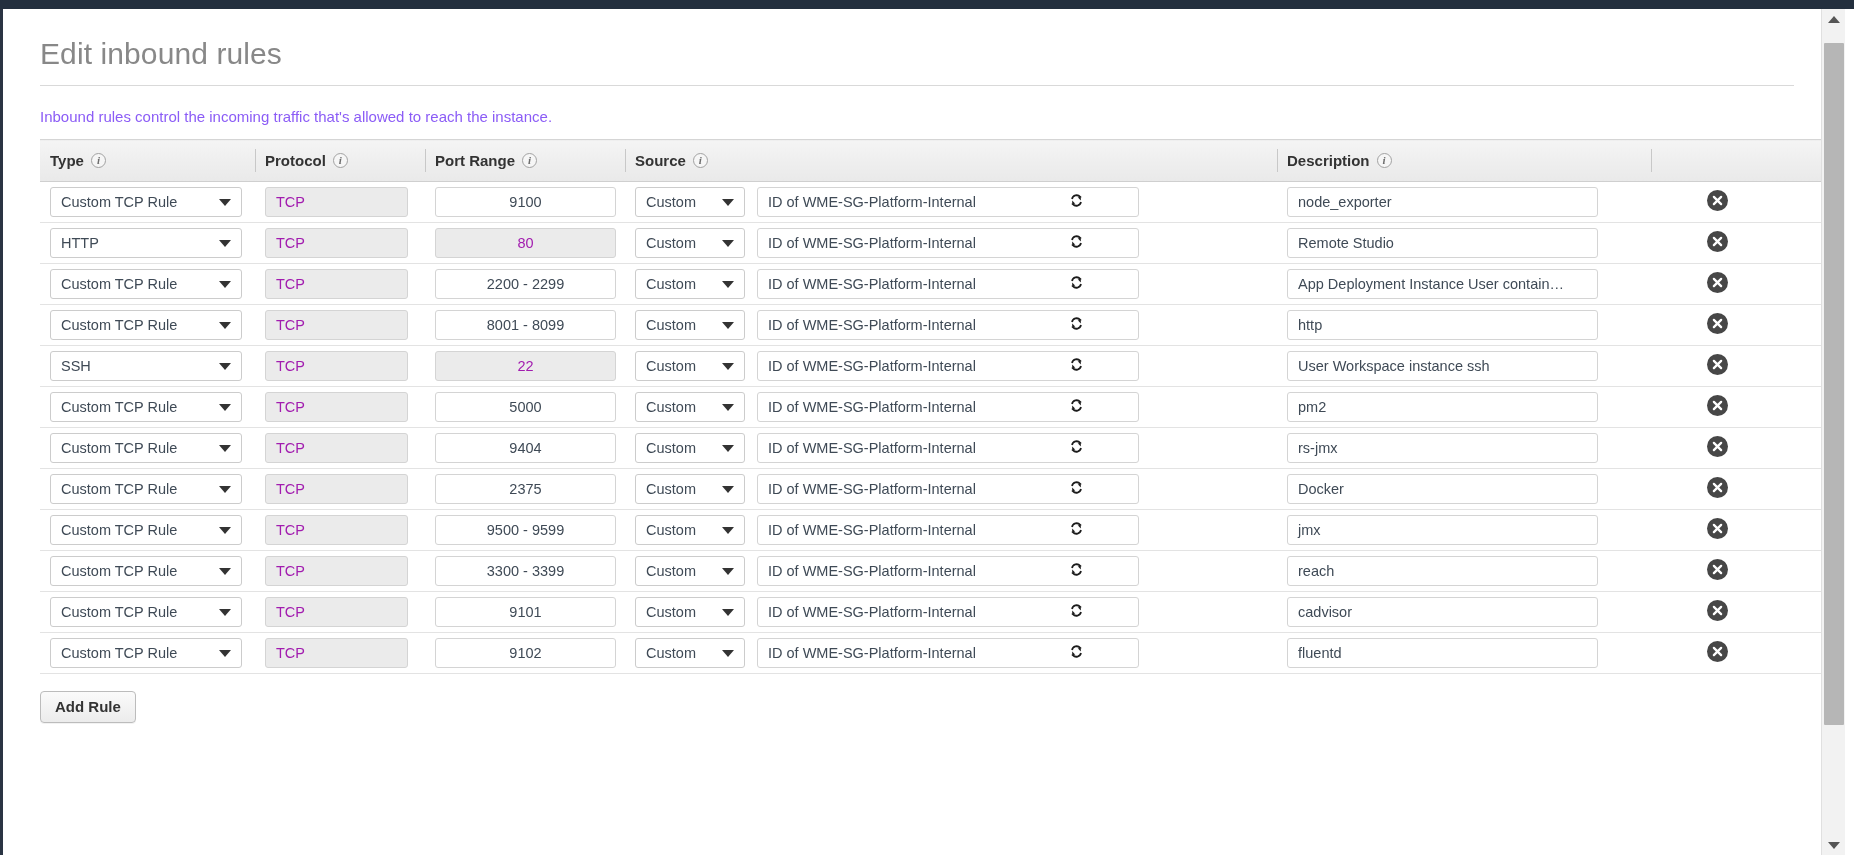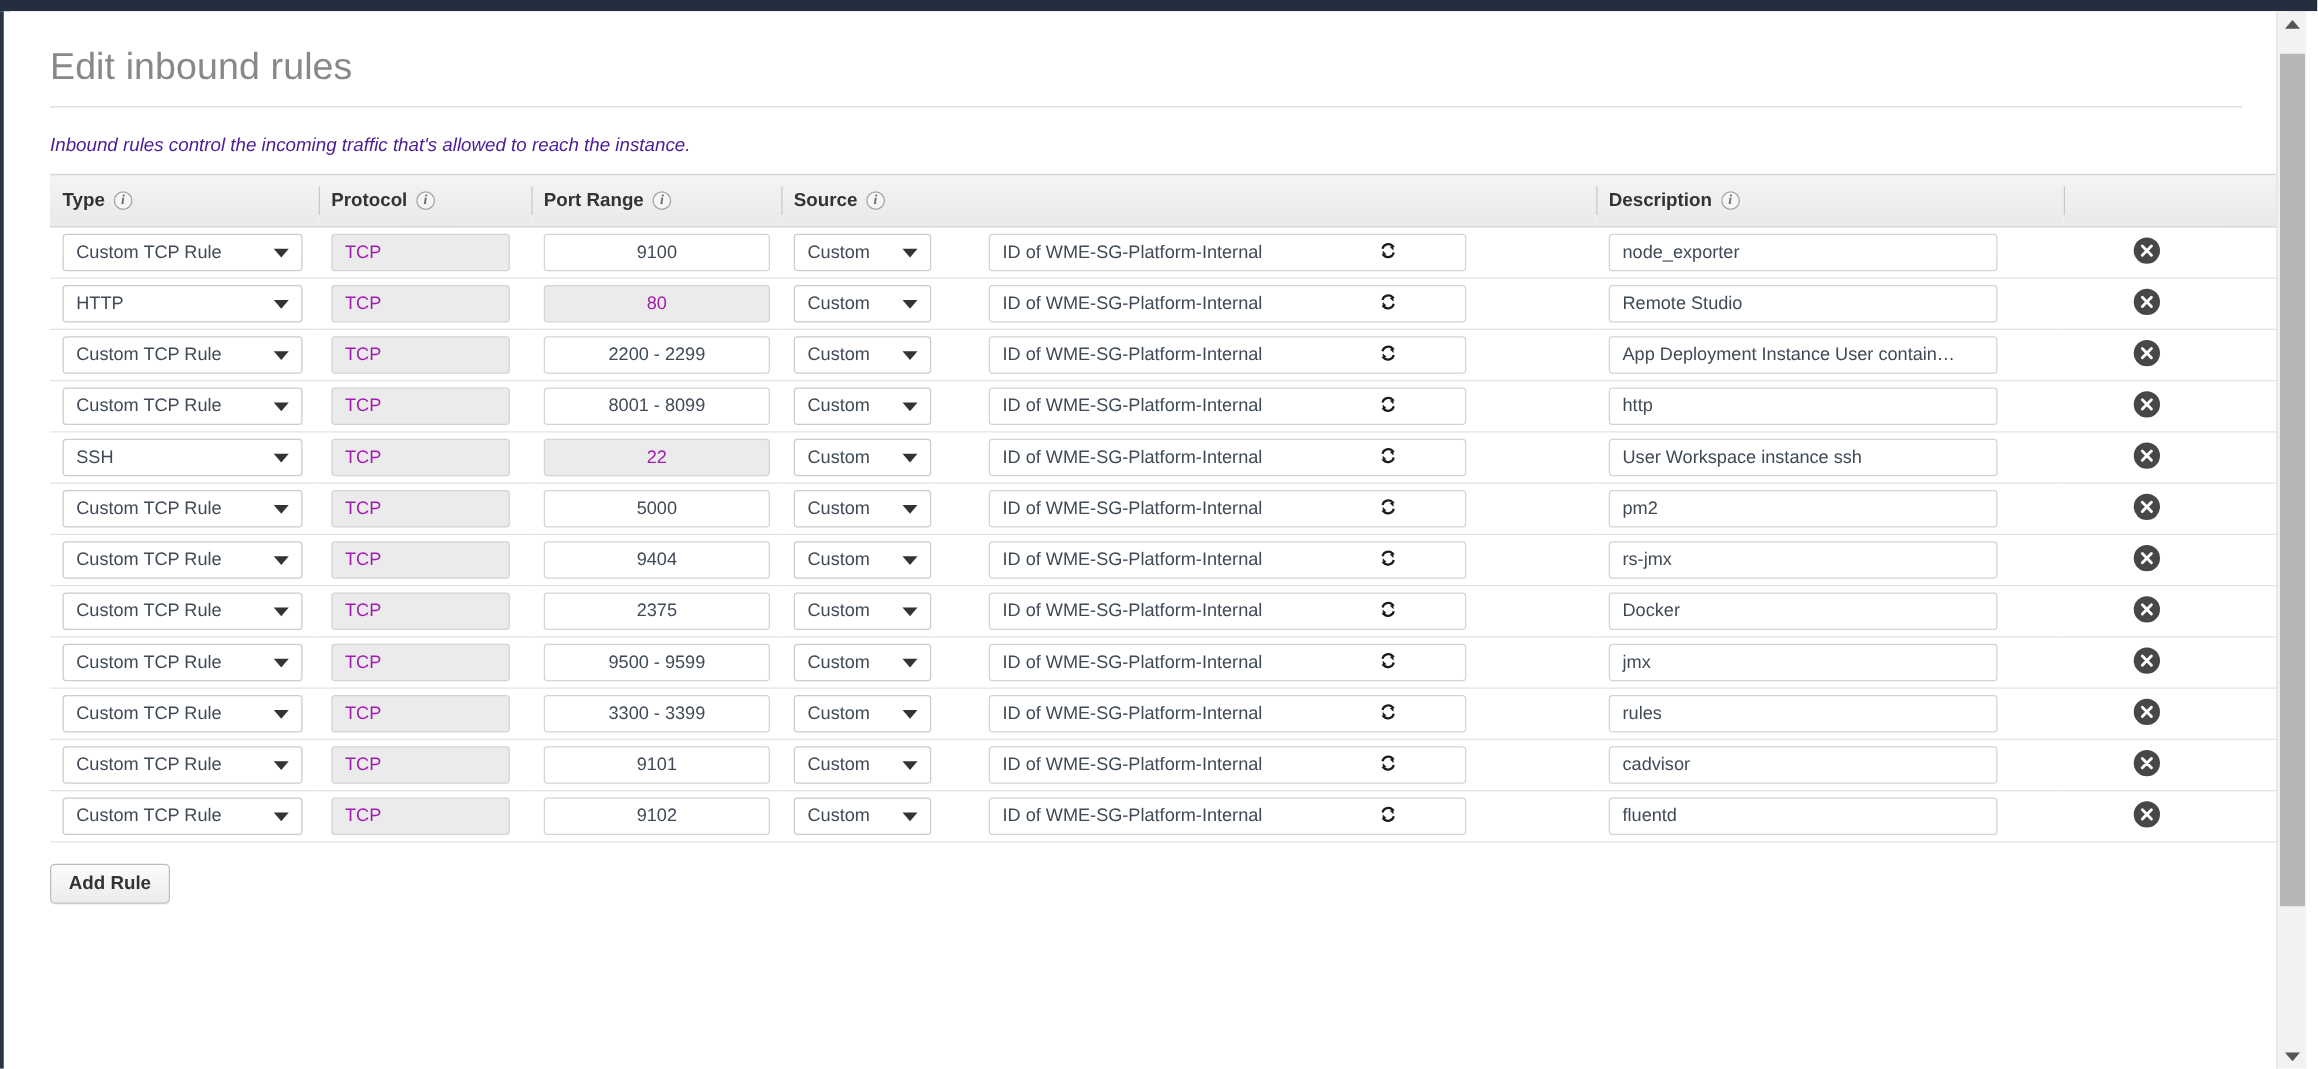--- a/index.html
+++ b/index.html
@@ -45,23 +45,22 @@
     padding: 0 0 14px 0;
     letter-spacing: 0.1px;
   }
   .title-rule {
     height: 1px;
     background: #d9d9d9;
     margin: 0 32px 0 0;
   }
   .subtitle {
     font-size: 15px;
-    color: #4c1d95;
+    color: #8b5cf6;
     margin: 22px 0 14px 0;
-    font-style: italic;
   }
 
   
   .rules-table {
     width: 1786px;
     border-collapse: collapse;
     table-layout: fixed;
     font-size: 14.5px;
   }
   .rules-table thead th {
@@ -166,21 +165,20 @@
     border-color: #d4d4d4;
     color: #a21caf;
   }
   .input-proto { width: 143px; }
   .input-port  { width: 181px; text-align: center; }
   .input-desc  { width: 311px; }
 
   .src-wrap {
     position: relative;
     width: 337px;
-    margin-left: 34px;
   }
   .input-src { width: 382px; padding-right: 34px; }
   .refresh-icon {
     position: absolute;
     right: 9px; top: 50%;
     margin-top: -9px;
     width: 17px; height: 17px;
     color: #1b1b1b;
     line-height: 17px;
     font-size: 15px;
@@ -627,21 +625,21 @@
               <td>
                 <div class="src-wrap">
                   <div class="input-box input-src">ID of WME-SG-Platform-Internal</div>
                   <span class="refresh-icon"><svg width="15" height="15" viewBox="0 0 16 16" aria-hidden="true">
                       <path fill="#1b1b1b" d="M12.6 3.4A6 6 0 0 0 2.3 6.1l1.8.5A4.1 4.1 0 0 1 11 4.6h-1.7l3.3 3.3V4.6h1.1z"></path>
                       <path fill="#1b1b1b" d="M3.4 12.6A6 6 0 0 0 13.7 9.9l-1.8-.5A4.1 4.1 0 0 1 5 11.4h1.7L3.4 8.1v3.3H2.3z"></path>
                     </svg></span>
                 </div>
               </td>
               <td>
-                <div class="input-box input-desc">rules</div>
+                <div class="input-box input-desc">reach</div>
               </td>
               <td><span class="del-btn">
                   <svg width="21" height="21" viewBox="0 0 22 22" aria-hidden="true">
                     <circle cx="11" cy="11" r="10" fill="#474747"></circle>
                     <path d="M7.2 7.2 L14.8 14.8 M14.8 7.2 L7.2 14.8" stroke="#ffffff" stroke-width="2.4" stroke-linecap="round"></path>
                   </svg>
                 </span></td>
             </tr>
             <tr>
               <td>

